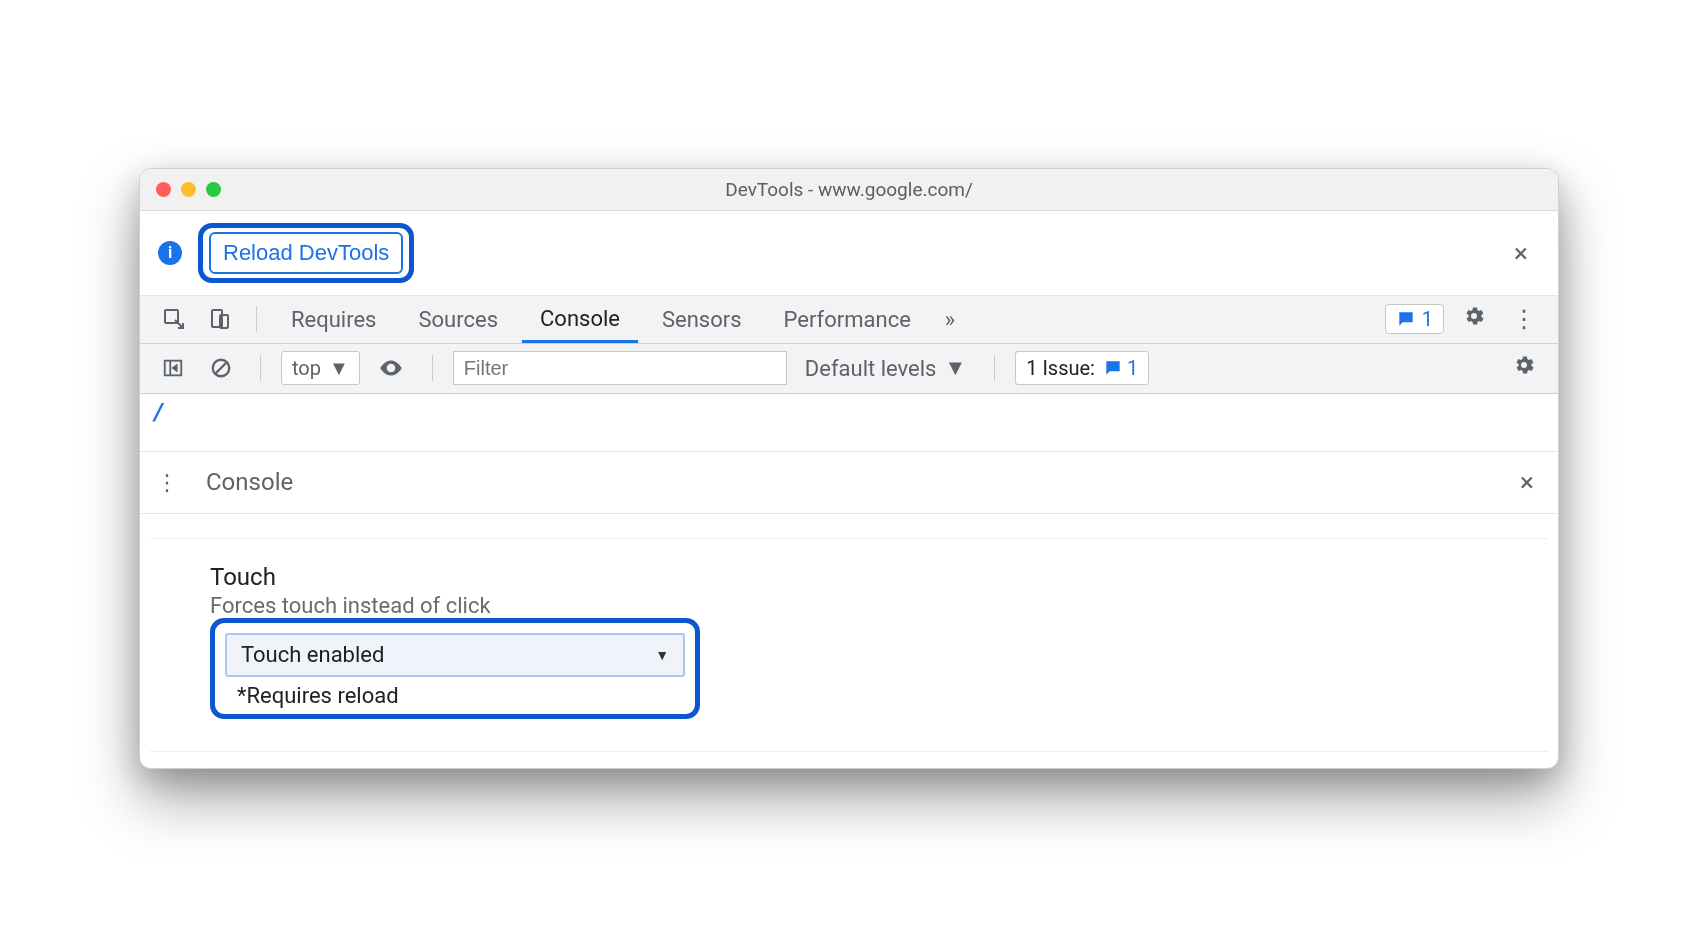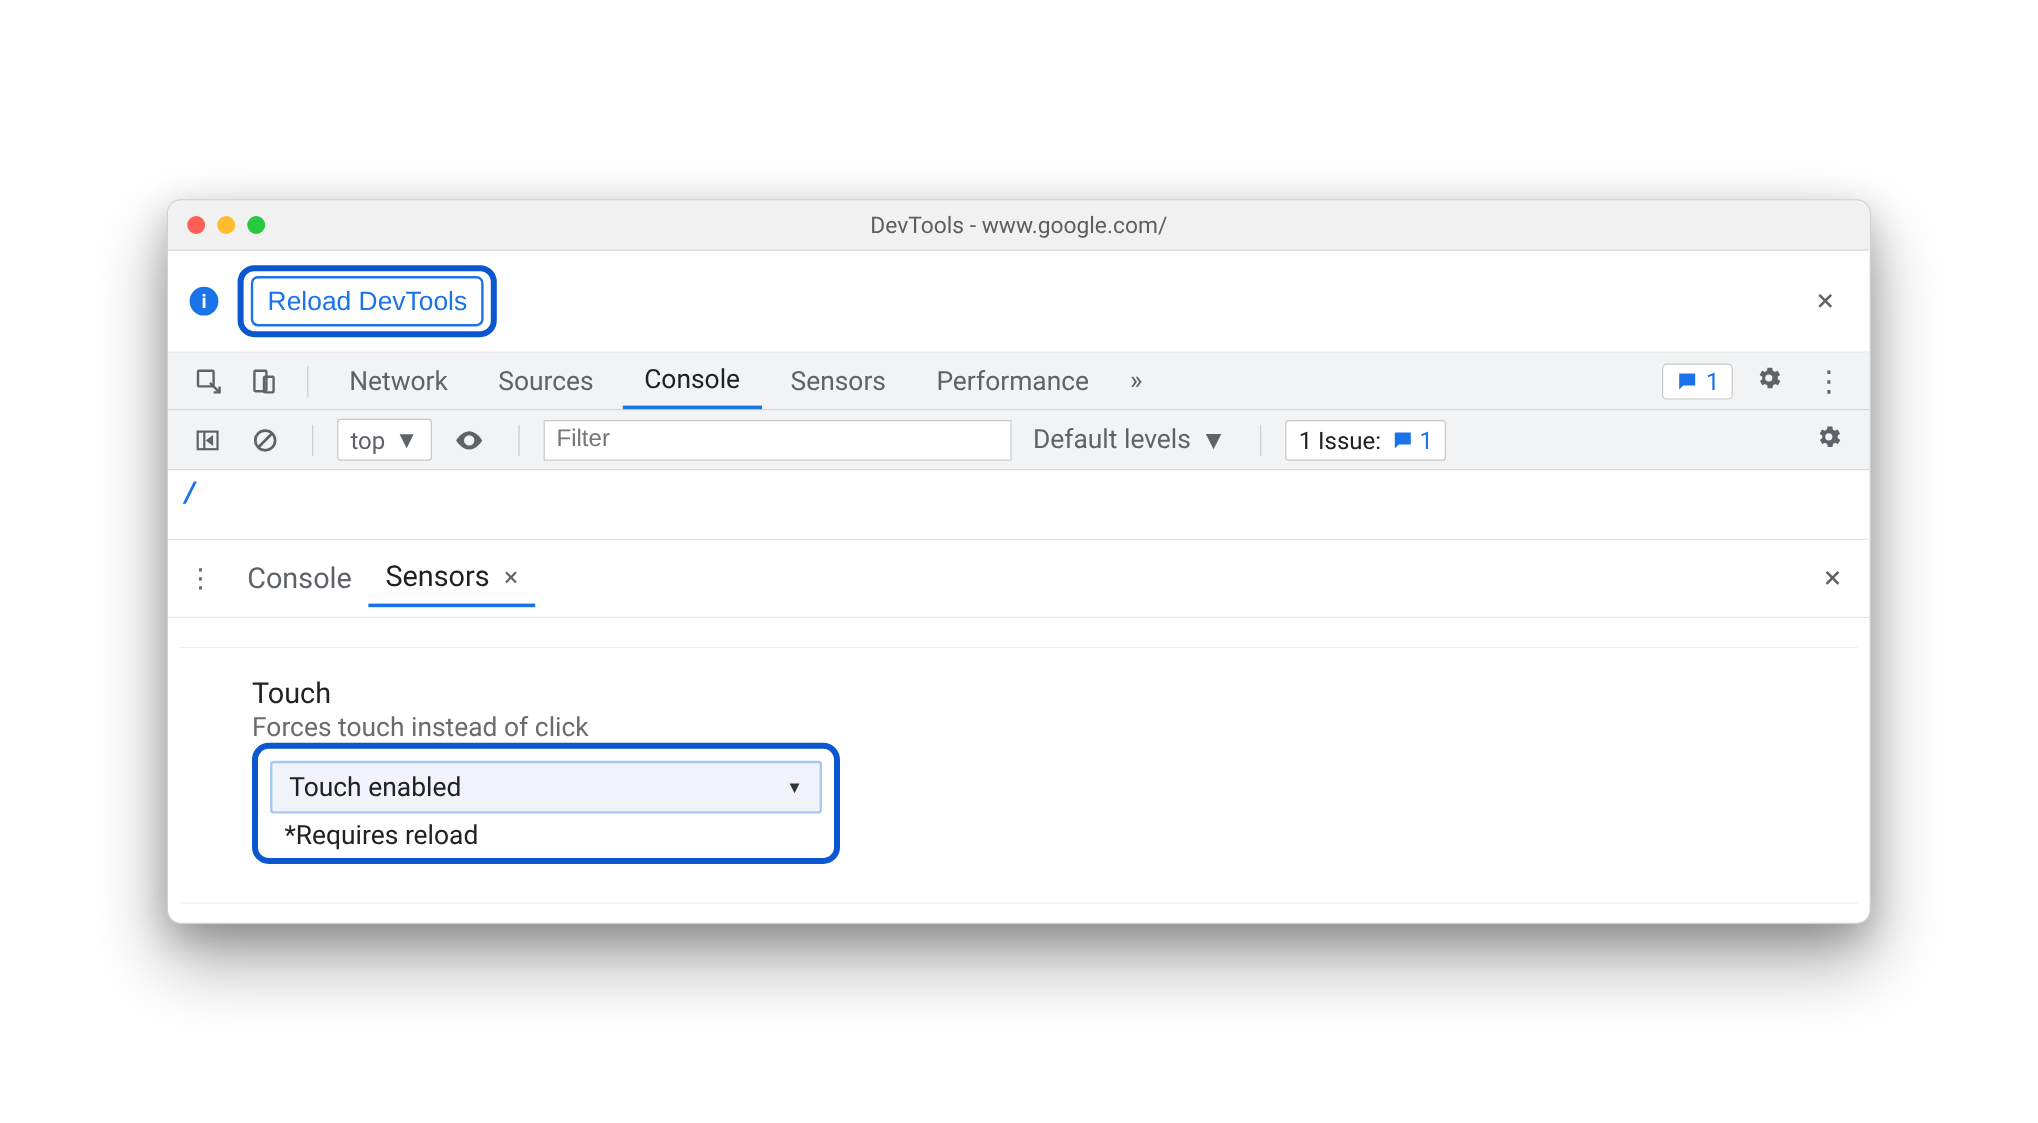--- a/index.html
+++ b/index.html
@@ -110,21 +110,21 @@
     height: 50px;
   }
   .context-select {
     border:1px solid #c7c7c7; background:#fff;
     padding:4px 10px; border-radius:3px;
     font-size:20px; color:#5f6368;
     display:flex; align-items:center; gap:8px;
   }
   .filter-input {
     border:1px solid #c7c7c7; background:#fff;
-    height:34px; width:390px;
+    height:34px; width:334px;
     font-size:20px; padding:0 10px;
     color:#5f6368;
   }
   .levels {
     font-size:22px; color:#5f6368;
     display:flex; align-items:center; gap:8px;
     padding: 0 8px;
   }
   .issue-badge {
     border:1px solid #c7c7c7; background:#fff;
@@ -214,21 +214,21 @@
           <path d="M13 13 L21 21 M21 16 L21 21 L16 21"></path>
         </svg>
     </span>
     <span class="tool-icon">
       <svg width="24" height="24" viewBox="0 0 24 24" fill="none" stroke="#5f6368" stroke-width="2">
           <rect x="4" y="3" width="10" height="17" rx="1"></rect>
           <rect x="12" y="8" width="8" height="13" rx="1"></rect>
         </svg>
     </span>
     <span class="vsep"></span>
-    <span class="tab">Network</span>
+    <span class="tab">Requires</span>
     <span class="tab">Sources</span>
     <span class="tab semi active">Console</span>
     <span class="tab">Sensors</span>
     <span class="tab">Performance</span>
     <span class="chev">»</span>
     <div class="right-group">
       <span class="msg-badge">
         <svg width="20" height="20" viewBox="0 0 24 24" fill="#1a73e8">
             <path d="M4 4h16v12H8l-4 4z"></path>
           </svg>
@@ -289,24 +289,20 @@
     </span>
   </div>
 
   <div class="consolebody">
     <span class="prompt">/</span>
   </div>
 
   <div class="drawer-tabs">
     <span class="kebab2">⋮</span>
     <span class="dtab">Console</span>
-    <span class="dtab active">
-      <span>Sensors</span>
-      <span class="dtab-close">×</span>
-    </span>
     <span class="right">×</span>
   </div>
 
   <div class="sensors">
     <div class="section-title">Touch</div>
     <div class="section-sub">Forces touch instead of click</div>
     <div class="highlight">
       <div class="select">
         <span>Touch enabled</span>
         <span class="caret">▼</span>

